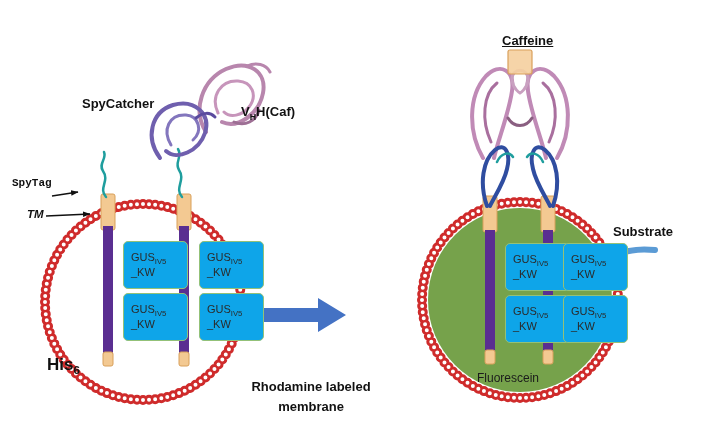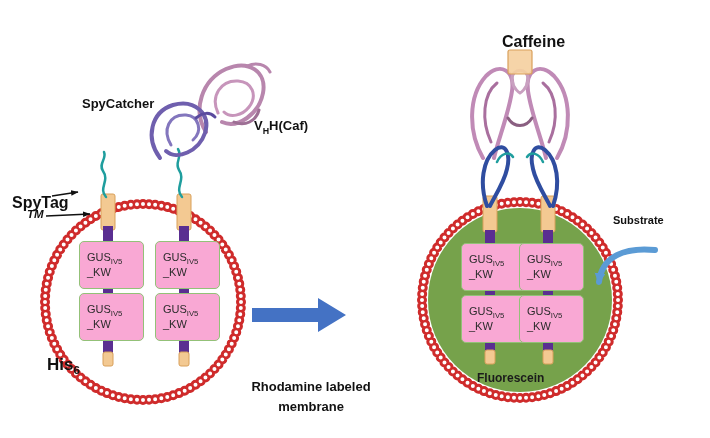--- a/index.html
+++ b/index.html
@@ -6,27 +6,27 @@
   #stage{
     position:relative;width:710px;height:438px;background:#ffffff;overflow:hidden;
     font-family:"Liberation Sans",sans-serif;color:#111;
   }
   #diagram-svg{position:absolute;left:0;top:0;z-index:1;}
   .label{position:absolute;z-index:4;font-weight:bold;color:#111;white-space:nowrap;}
   .label sub{font-size:0.68em;}
   .wrap-label{white-space:normal;text-align:center;line-height:1.5;}
   .gus-box{
     position:absolute;z-index:3;width:56px;height:46px;
-    background:#f9a8d4;border:1px solid #93c178;border-radius:5px;
+    background:#0ea5e9;border:1px solid #93c178;border-radius:5px;
     display:flex;flex-direction:column;justify-content:center;
     padding-left:7px;box-sizing:content-box;
-    font-size:11px;line-height:1.2;color:#2b2b2b;font-weight:500;
+    font-size:11px;line-height:1.2;color:#2b2b2b;font-weight:500;margin-left:44px;
   }
   .gus-box sub{font-size:0.7em;}
-  .plain{font-weight:700;}
+  .plain{font-weight:400;}
 </style>
 </head>
 <body>
 
 <div id="stage">
 
   <svg id="diagram-svg" width="710" height="438" viewBox="0 0 710 438">
     <defs>
       <marker id="mBlack" markerUnits="userSpaceOnUse" markerWidth="9" markerHeight="7" refX="7" refY="2.8" orient="auto">
         <path d="M0,0 L7.5,2.8 L0,5.6 Z" fill="#111"></path>
@@ -101,45 +101,45 @@
 
     <path d="M252,308 L318,308 L318,298 L346,315 L318,332 L318,322 L252,322 Z" fill="#4472c4"></path>
 
     <path d="M655,250 C625,247 602,256 599,282" fill="none" stroke="#5b9bd5" stroke-width="6" stroke-linecap="round" marker-end="url(#mBlue)"></path>
   </svg>
 
   <div class="label" style="left:82px;top:96px;font-size:13px;text-align:right;">
     <span>SpyCatcher</span>
   </div>
 
-  <div class="label" style="left:241px;top:118px;font-size:13px;margin-left:13px;">
+  <div class="label" style="left:241px;top:104px;font-size:13px;">
     <span>V</span><sub>H</sub><span>H(Caf)</span>
   </div>
 
-  <div class="label" style="left:12px;top:194px;font-size:16px;">
+  <div class="label" style="left:12px;top:177px;font-size:11px;font-family:Liberation Mono, monospace;">
     <span>SpyTag</span>
   </div>
 
   <div class="label" style="left:27px;top:208px;font-size:11.5px;font-style:italic;">
     <span>TM</span>
   </div>
 
   <div class="label" style="left:47px;top:355px;font-size:17px;">
     <span>His</span><sub>6</sub>
   </div>
 
   <div class="label wrap-label" style="left:232px;top:377px;width:158px;font-size:13px;">
     <span>Rhodamine labeled membrane</span>
   </div>
 
-  <div class="label" style="left:502px;top:33px;font-size:16px;">
+  <div class="label" style="left:502px;top:33px;font-size:13px;text-decoration:underline;">
     <span>Caffeine</span>
   </div>
 
-  <div class="label" style="left:613px;top:214px;font-size:11px;">
+  <div class="label" style="left:613px;top:224px;font-size:13px;">
     <span>Substrate</span>
   </div>
 
   <div class="label plain" style="left:477px;top:371px;font-size:12px;color:#1b1b1b;">
     <span>Fluorescein</span>
   </div>
 
   <div class="gus-box" style="left:79px;top:241px;">
     <span><span>GUS</span><sub>IV5</sub></span>
     <span>_KW</span>

